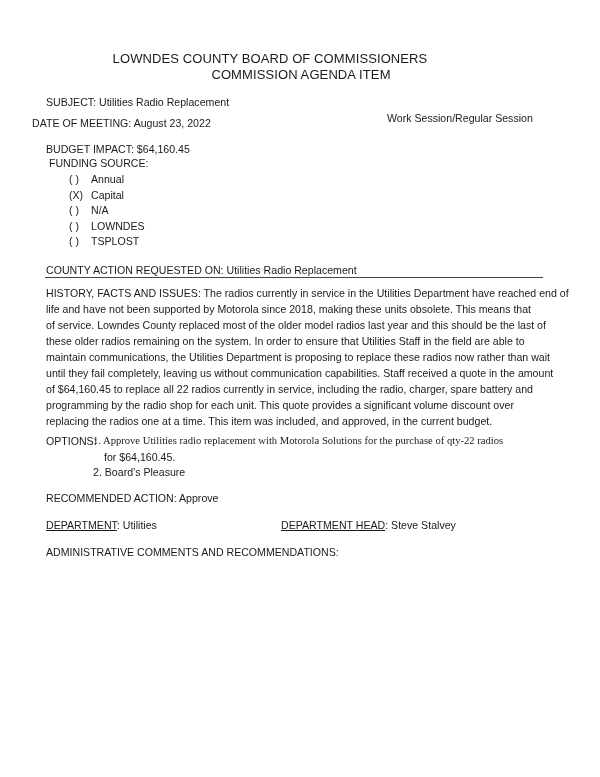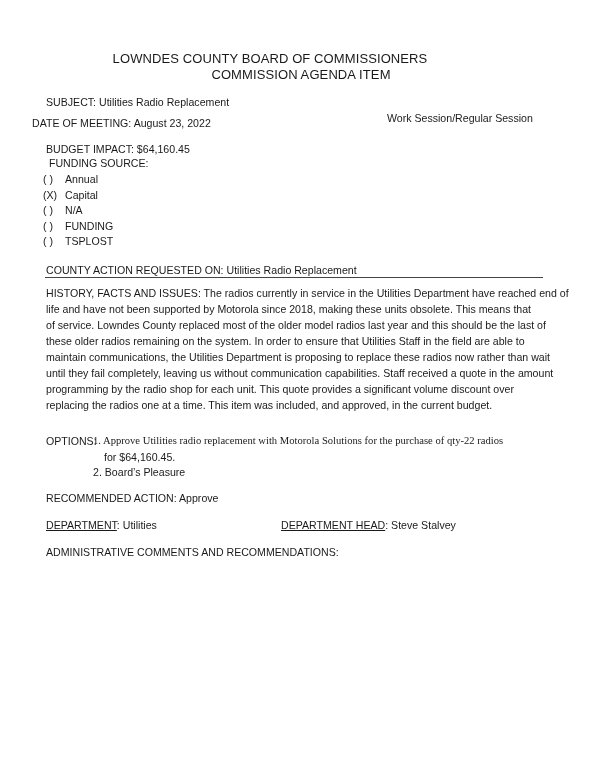--- a/index.html
+++ b/index.html
@@ -13,21 +13,21 @@
   }
   .abs { position: absolute; white-space: nowrap; }
   .title { left: 0; width: 540px; text-align: center; font-size: 13px; letter-spacing: 0.1px; }
   .u { text-decoration: underline; }
   .rule { position: absolute; left: 45px; width: 498px; top: 277px; height: 1px; background: #444; }
   .para {
     position: absolute; left: 46px; width: 498px; top: 285px;
     line-height: 16px; font-size: 10.6px; text-align: left;
   }
   .para p { white-space: nowrap; }
-  .fund-row { position: absolute; left: 43px; }
+  .fund-row { position: absolute; left: 69px; }
   .fund-row .mark { display: inline-block; width: 22px; }
 </style>
 </head>
 <body>
 
 <div>
   <div class="abs title" style="top:51px;">LOWNDES COUNTY BOARD OF COMMISSIONERS</div>
   <div class="abs title" style="top:67px;margin-left:31px;">COMMISSION AGENDA ITEM</div>
 
   <div class="abs" style="left:46px; top:96px;">SUBJECT: Utilities Radio Replacement</div>
@@ -40,36 +40,37 @@
   <div class="fund-row" style="top:173px;">
     <span class="mark">( )</span><span>Annual</span>
   </div>
   <div class="fund-row" style="top:189px;">
     <span class="mark">(X)</span><span>Capital</span>
   </div>
   <div class="fund-row" style="top:204px;">
     <span class="mark">( )</span><span>N/A</span>
   </div>
   <div class="fund-row" style="top:220px;">
-    <span class="mark">( )</span><span>FUNDING</span>
+    <span class="mark">( )</span><span>LOWNDES</span>
   </div>
   <div class="fund-row" style="top:235px;">
     <span class="mark">( )</span><span>TSPLOST</span>
   </div>
 
   <div class="abs" style="left:46px; top:264px;">COUNTY ACTION REQUESTED ON: Utilities Radio Replacement</div>
   <div class="rule"></div>
 
   <div class="para">
     <p>HISTORY, FACTS AND ISSUES: The radios currently in service in the Utilities Department have reached end of</p>
     <p>life and have not been supported by Motorola since 2018, making these units obsolete.  This means that</p>
     <p>of service.  Lowndes County replaced most of the older model radios last year and this should be the last of</p>
     <p>these older radios remaining on the system.  In order to ensure that Utilities Staff in the field are able to</p>
     <p>maintain communications, the Utilities Department is proposing to replace these radios now rather than wait</p>
     <p>until they fail completely, leaving us without communication capabilities. Staff received a quote in the amount</p>
+    <p>of $64,160.45 to replace all 22 radios currently in service, including the radio, charger, spare battery and</p>
     <p>programming by the radio shop for each unit.  This quote provides a significant volume discount over</p>
     <p>replacing the radios one at a time.  This item was included, and approved, in the current budget.</p>
   </div>
 
   <div class="abs" style="left:46px; top:435px;">OPTIONS:</div>
   <div class="abs" style="left:93px; top:435px;font-family:Liberation Serif, serif;">1. Approve Utilities radio replacement with Motorola Solutions for the purchase of qty-22 radios</div>
   <div class="abs" style="left:104px; top:451px;">for $64,160.45.</div>
   <div class="abs" style="left:93px; top:466px;">2. Board’s Pleasure</div>
 
   <div class="abs" style="left:46px; top:492px;">RECOMMENDED ACTION: Approve</div>

